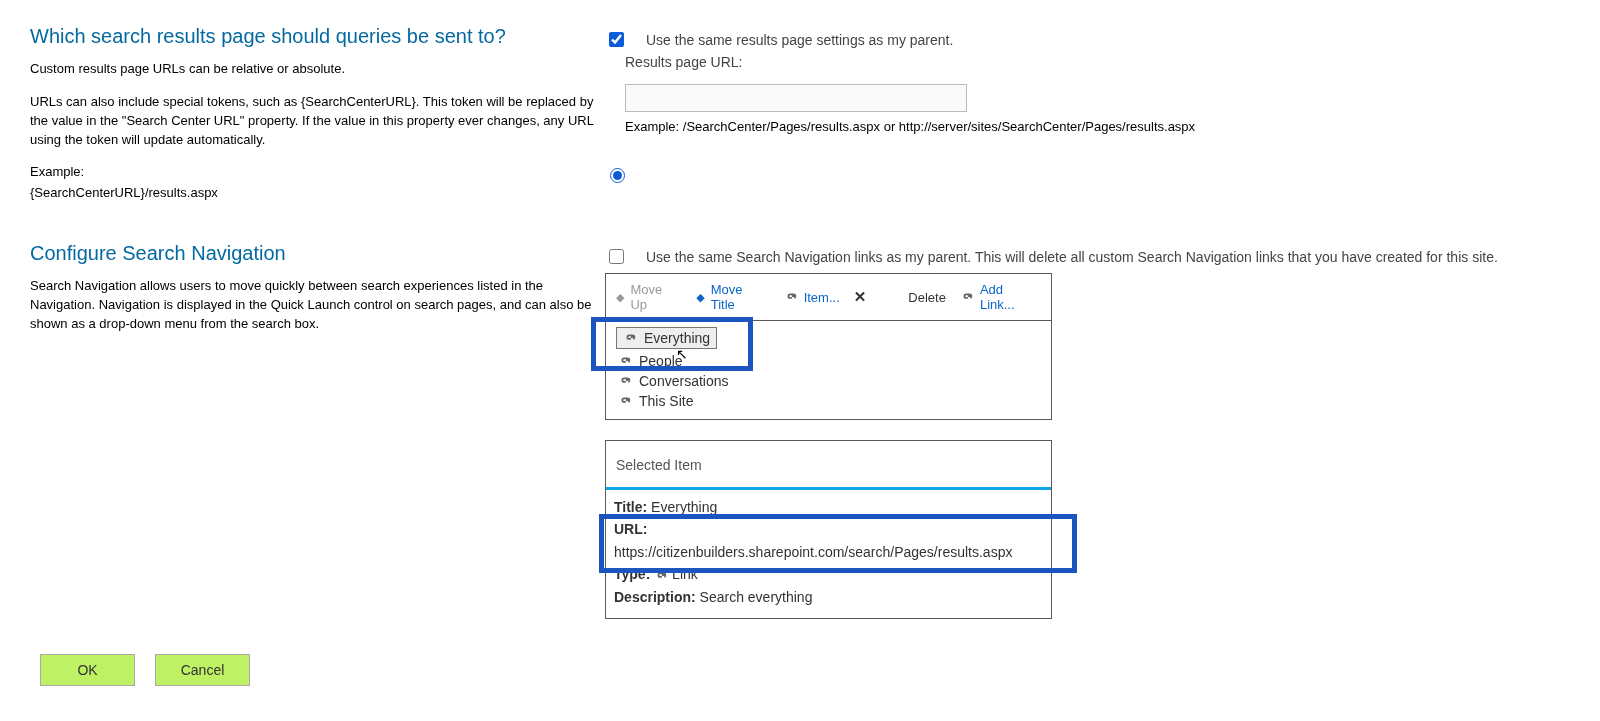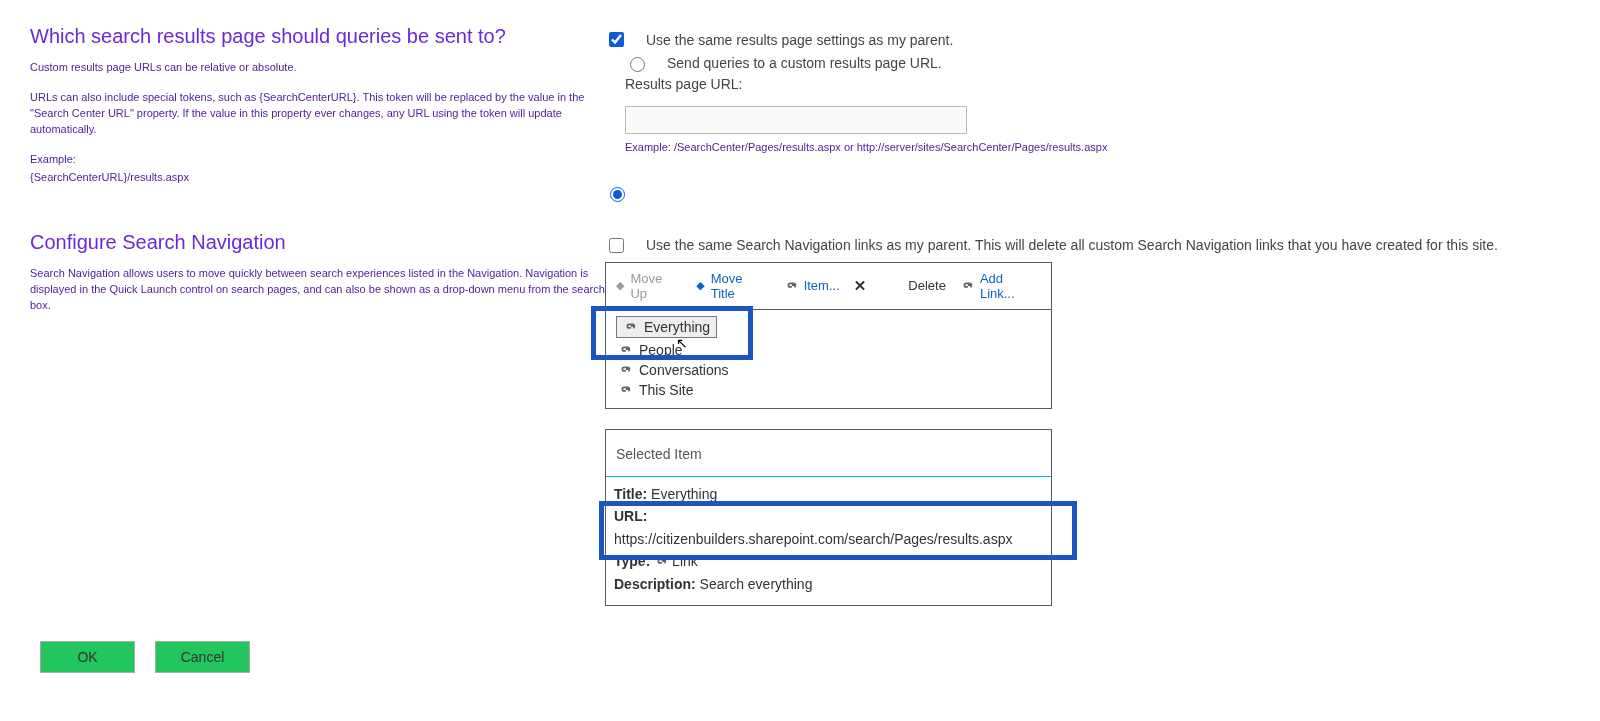--- a/index.html
+++ b/index.html
@@ -18,28 +18,28 @@
   }
   .leftcol {
     width: 575px;
     flex-shrink: 0;
   }
   .rightcol {
     flex: 1;
     padding-top: 4px;
   }
   h2 {
-    color: #6d28d9;
+    color: #0369a1;
     font-size: 20px;
     font-weight: 400;
     margin: 0 0 12px 0;
   }
   .help {
-    color: #4c1d95;
-    font-size: 11px;
+    color: #000000;
+    font-size: 13px;
     line-height: 1.45;
     margin: 0 0 14px 0;
   }
   .opt-line {
     display: flex;
     align-items: center;
     gap: 19px;
     margin-bottom: 4px;
   }
   input[type=checkbox], input[type=radio] {
@@ -113,21 +113,21 @@
 
   .sel-panel {
     width: 445px;
     border: 1px solid #5a5a5a;
     margin-top: 20px;
     position: relative;
   }
   .sel-header {
     padding: 16px 10px 14px 10px;
     color: #555;
-    border-bottom: 1px solid #0ea5e9;
+    border-bottom: 3px solid #0ea5e9;
   }
   .sel-body {
     padding: 6px 8px 10px 8px;
     color: #333;
     line-height: 1.6;
   }
   .sel-body b { font-weight: 600; }
   .hl-url {
     position: absolute;
     border: 5px solid #1b55bf;
@@ -139,21 +139,21 @@
   .footer-buttons {
     margin-top: 35px;
     display: flex;
     gap: 20px;
     padding-left: 10px;
   }
   .btn {
     min-width: 95px;
     padding: 7px 12px;
     border: 1px solid #aaa;
-    background: #22c55e;
+    background: #bef264;
     font-size: 14px;
     color: #333;
     text-align: center;
   }
   .arrow { font-size: 11px; }
   .xicon { font-weight: bold; font-size: 15px; color:#333; }
 </style>
 </head>
 <body>
 
@@ -162,24 +162,20 @@
     <h2>Which search results page should queries be sent to?</h2>
     <p class="help">Custom results page URLs can be relative or absolute.</p>
     <p class="help">URLs can also include special tokens, such as {SearchCenterURL}. This token will be replaced by the value in the "Search Center URL" property. If the value in this property ever changes, any URL using the token will update automatically.</p>
     <p class="help" style="margin-bottom:2px">Example:</p>
     <p class="help">{SearchCenterURL}/results.aspx</p>
   </div>
   <div class="rightcol">
     <div class="opt-line">
       <input type="checkbox" checked="" style="">
       <span>Use the same results page settings as my parent.</span>
-    </div>
-    <div class="opt-line indent">
-      <input type="radio" name="r1" style="">
-      <span>Send queries to a custom results page URL.</span>
     </div>
     <div class="indent" style="margin-bottom:14px">Results page URL:</div>
     <div class="indent">
         <div class="urlbox"></div>
       </div>
     <div class="indent help" style="margin-bottom:28px">Example: /SearchCenter/Pages/results.aspx or http://server/sites/SearchCenter/Pages/results.aspx</div>
     <div class="opt-line">
       <input type="radio" name="r1" checked="" style="">
     </div>
   </div>

